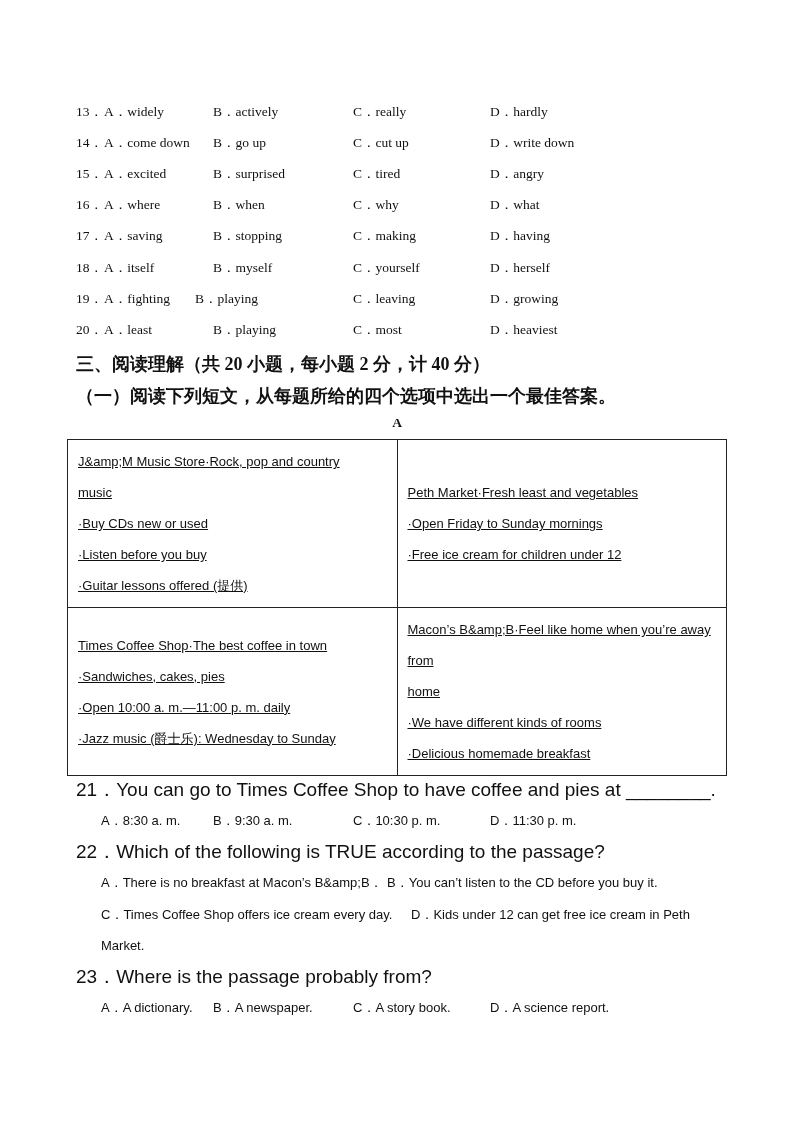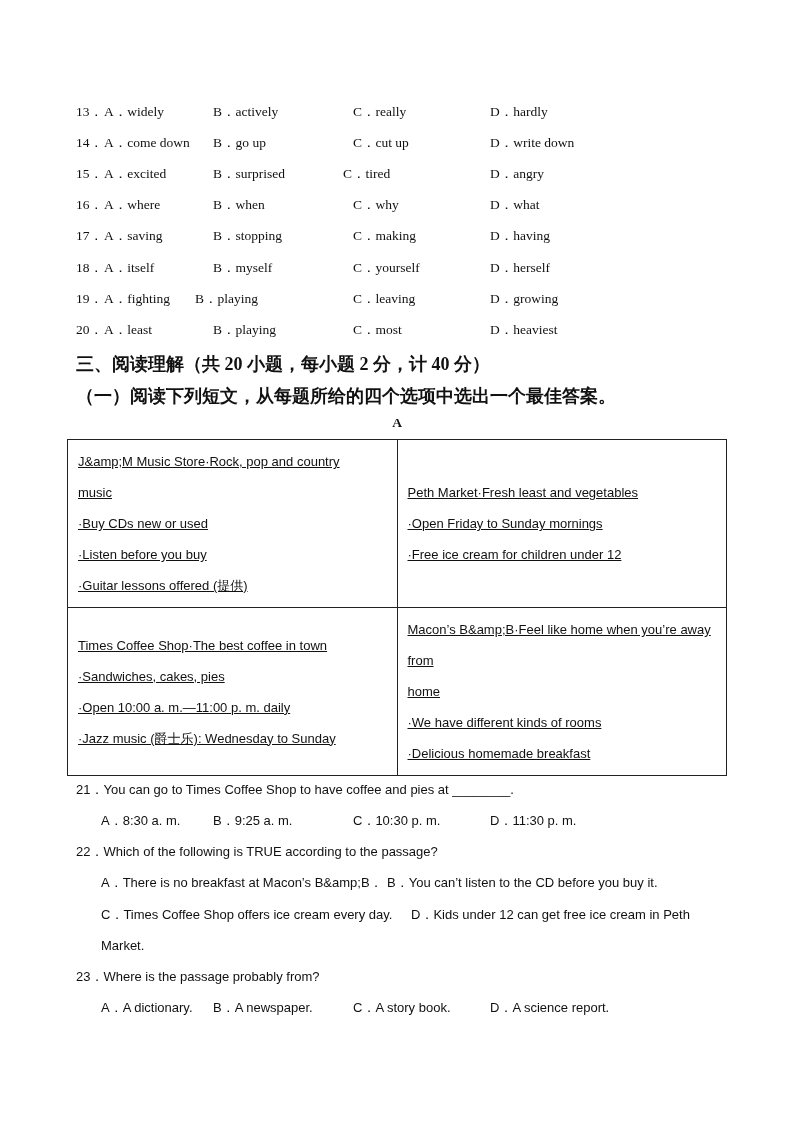--- a/index.html
+++ b/index.html
@@ -15,21 +15,21 @@
   .center-a { position: absolute; left: 0; width: 794px; text-align: center; font-weight: bold; }
   table.ads {
     position: absolute; left: 67px; top: 439px; width: 660px; border-collapse: collapse;
     font-family: "Liberation Sans", "DejaVu Sans", sans-serif; font-size: 13px;
   }
   table.ads td {
     border: 1px solid #222; text-align: left; vertical-align: middle;
     line-height: 31px; padding: 6px 10px; width: 50%; text-decoration: underline;
   }
   table.ads td .line { display: block; }
-  .q { position: absolute; left: 76px; white-space: nowrap; line-height: 20px; font-family: "Liberation Sans", "DejaVu Sans", sans-serif; font-size: 13px; }
+  .q { position: absolute; left: 76px; white-space: nowrap; line-height: 20px; font-family: "Liberation Sans", "DejaVu Sans", sans-serif; font-size: 19px; }
   .ans { position: absolute; white-space: nowrap; line-height: 20px; font-family: "Liberation Sans", "DejaVu Sans", sans-serif; font-size: 13px; }
 </style>
 </head>
 <body>
 
 <div>
   <div class="opt-row" style="top:102px">
     <span class="num">13．</span>
     <span class="c" style="left:28px">A．widely</span>
     <span class="c" style="left:137px">B．actively</span>
@@ -40,21 +40,21 @@
     <span class="num">14．</span>
     <span class="c" style="left:28px">A．come down</span>
     <span class="c" style="left:137px">B．go up</span>
     <span class="c" style="left:277px">C．cut up</span>
     <span class="c" style="left:414px">D．write down</span>
   </div>
   <div class="opt-row" style="top:164px">
     <span class="num">15．</span>
     <span class="c" style="left:28px">A．excited</span>
     <span class="c" style="left:137px">B．surprised</span>
-    <span class="c" style="left:267px">C．tired</span>
+    <span class="c" style="left:277px">C．tired</span>
     <span class="c" style="left:414px">D．angry</span>
   </div>
   <div class="opt-row" style="top:195px">
     <span class="num">16．</span>
     <span class="c" style="left:28px">A．where</span>
     <span class="c" style="left:137px">B．when</span>
     <span class="c" style="left:277px">C．why</span>
     <span class="c" style="left:414px">D．what</span>
   </div>
   <div class="opt-row" style="top:226px">
@@ -119,21 +119,21 @@
       <span class="line">home</span>
       <span class="line">·We have different kinds of rooms</span>
       <span class="line">·Delicious homemade breakfast</span>
     </td>
   </tr>
 </tbody>
   </table>
 
 <div class="q" style="top:780px">21．You can go to Times Coffee Shop to have coffee and pies at ________.</div>
 <div class="ans" style="top:811px; left:101px">A．8:30 a. m.</div>
-<div class="ans" style="top:811px; left:213px">B．9:25 a. m.</div>
+<div class="ans" style="top:811px; left:213px">B．9:30 a. m.</div>
 <div class="ans" style="top:811px; left:353px">C．10:30 p. m.</div>
 <div class="ans" style="top:811px; left:490px">D．11:30 p. m.</div>
 
 <div class="q" style="top:842px">22．Which of the following is TRUE according to the passage?</div>
 <div class="ans" style="top:873px; left:101px">A．There is no breakfast at Macon’s B&amp;amp;B．</div>
 <div class="ans" style="top:873px; left:387px">B．You can’t listen to the CD before you buy it.</div>
 <div class="ans" style="top:905px; left:101px">C．Times Coffee Shop offers ice cream every day.</div>
 <div class="ans" style="top:905px; left:411px">D．Kids under 12 can get free ice cream in Peth</div>
 <div class="ans" style="top:936px; left:101px">Market.</div>
 

